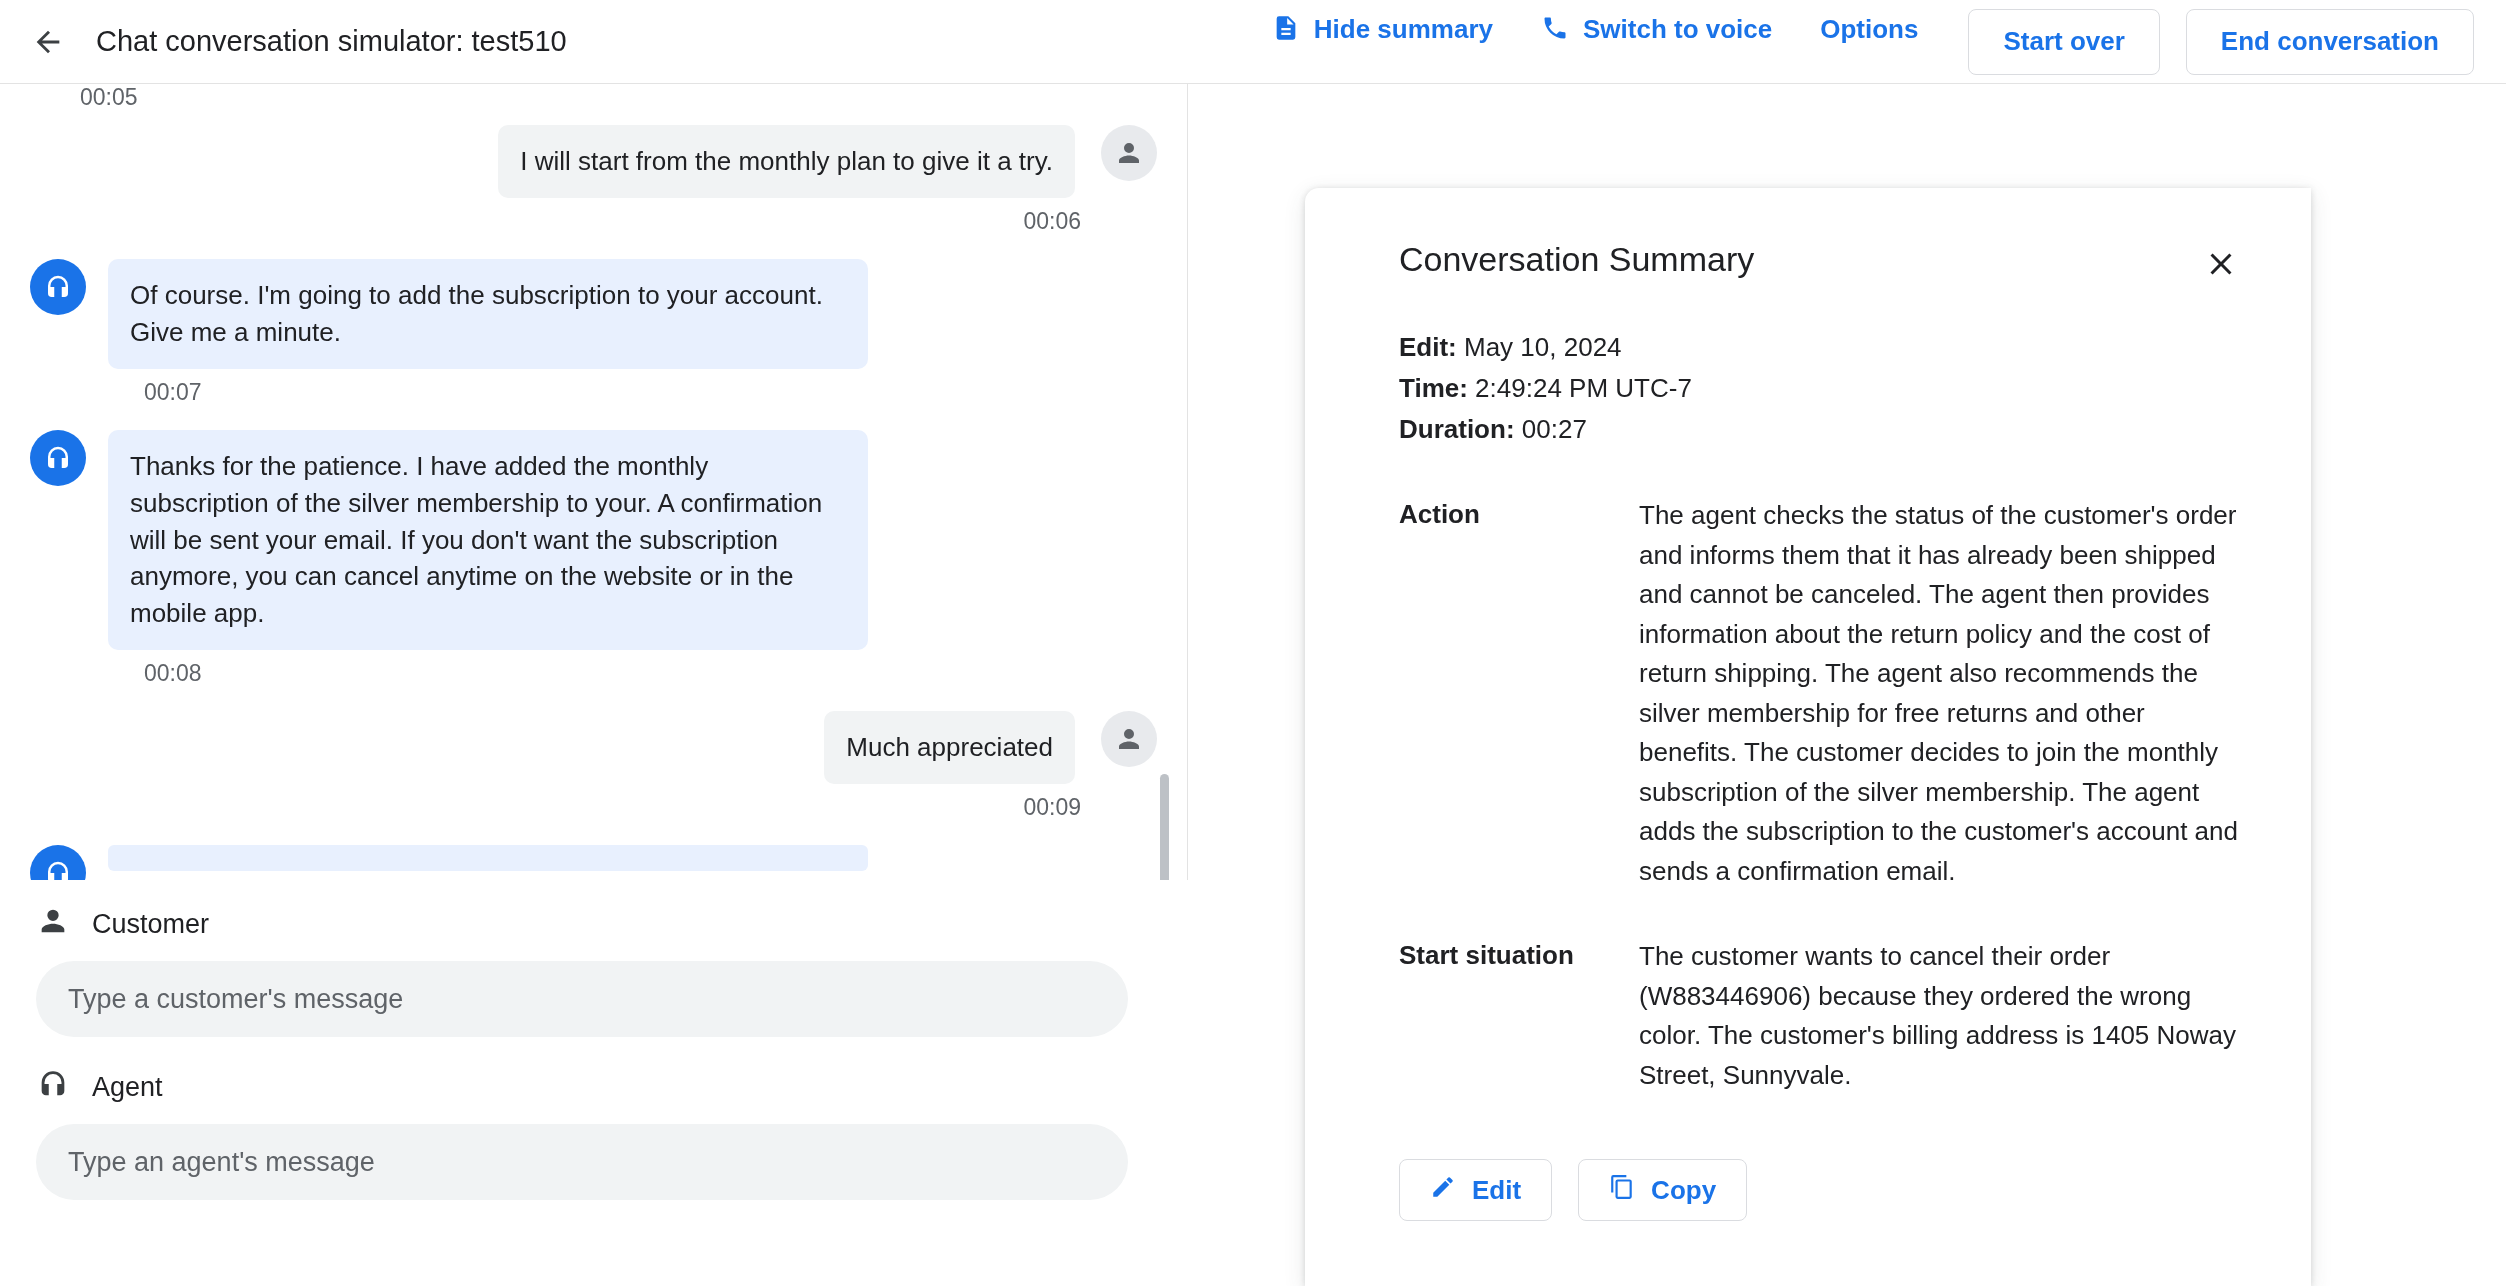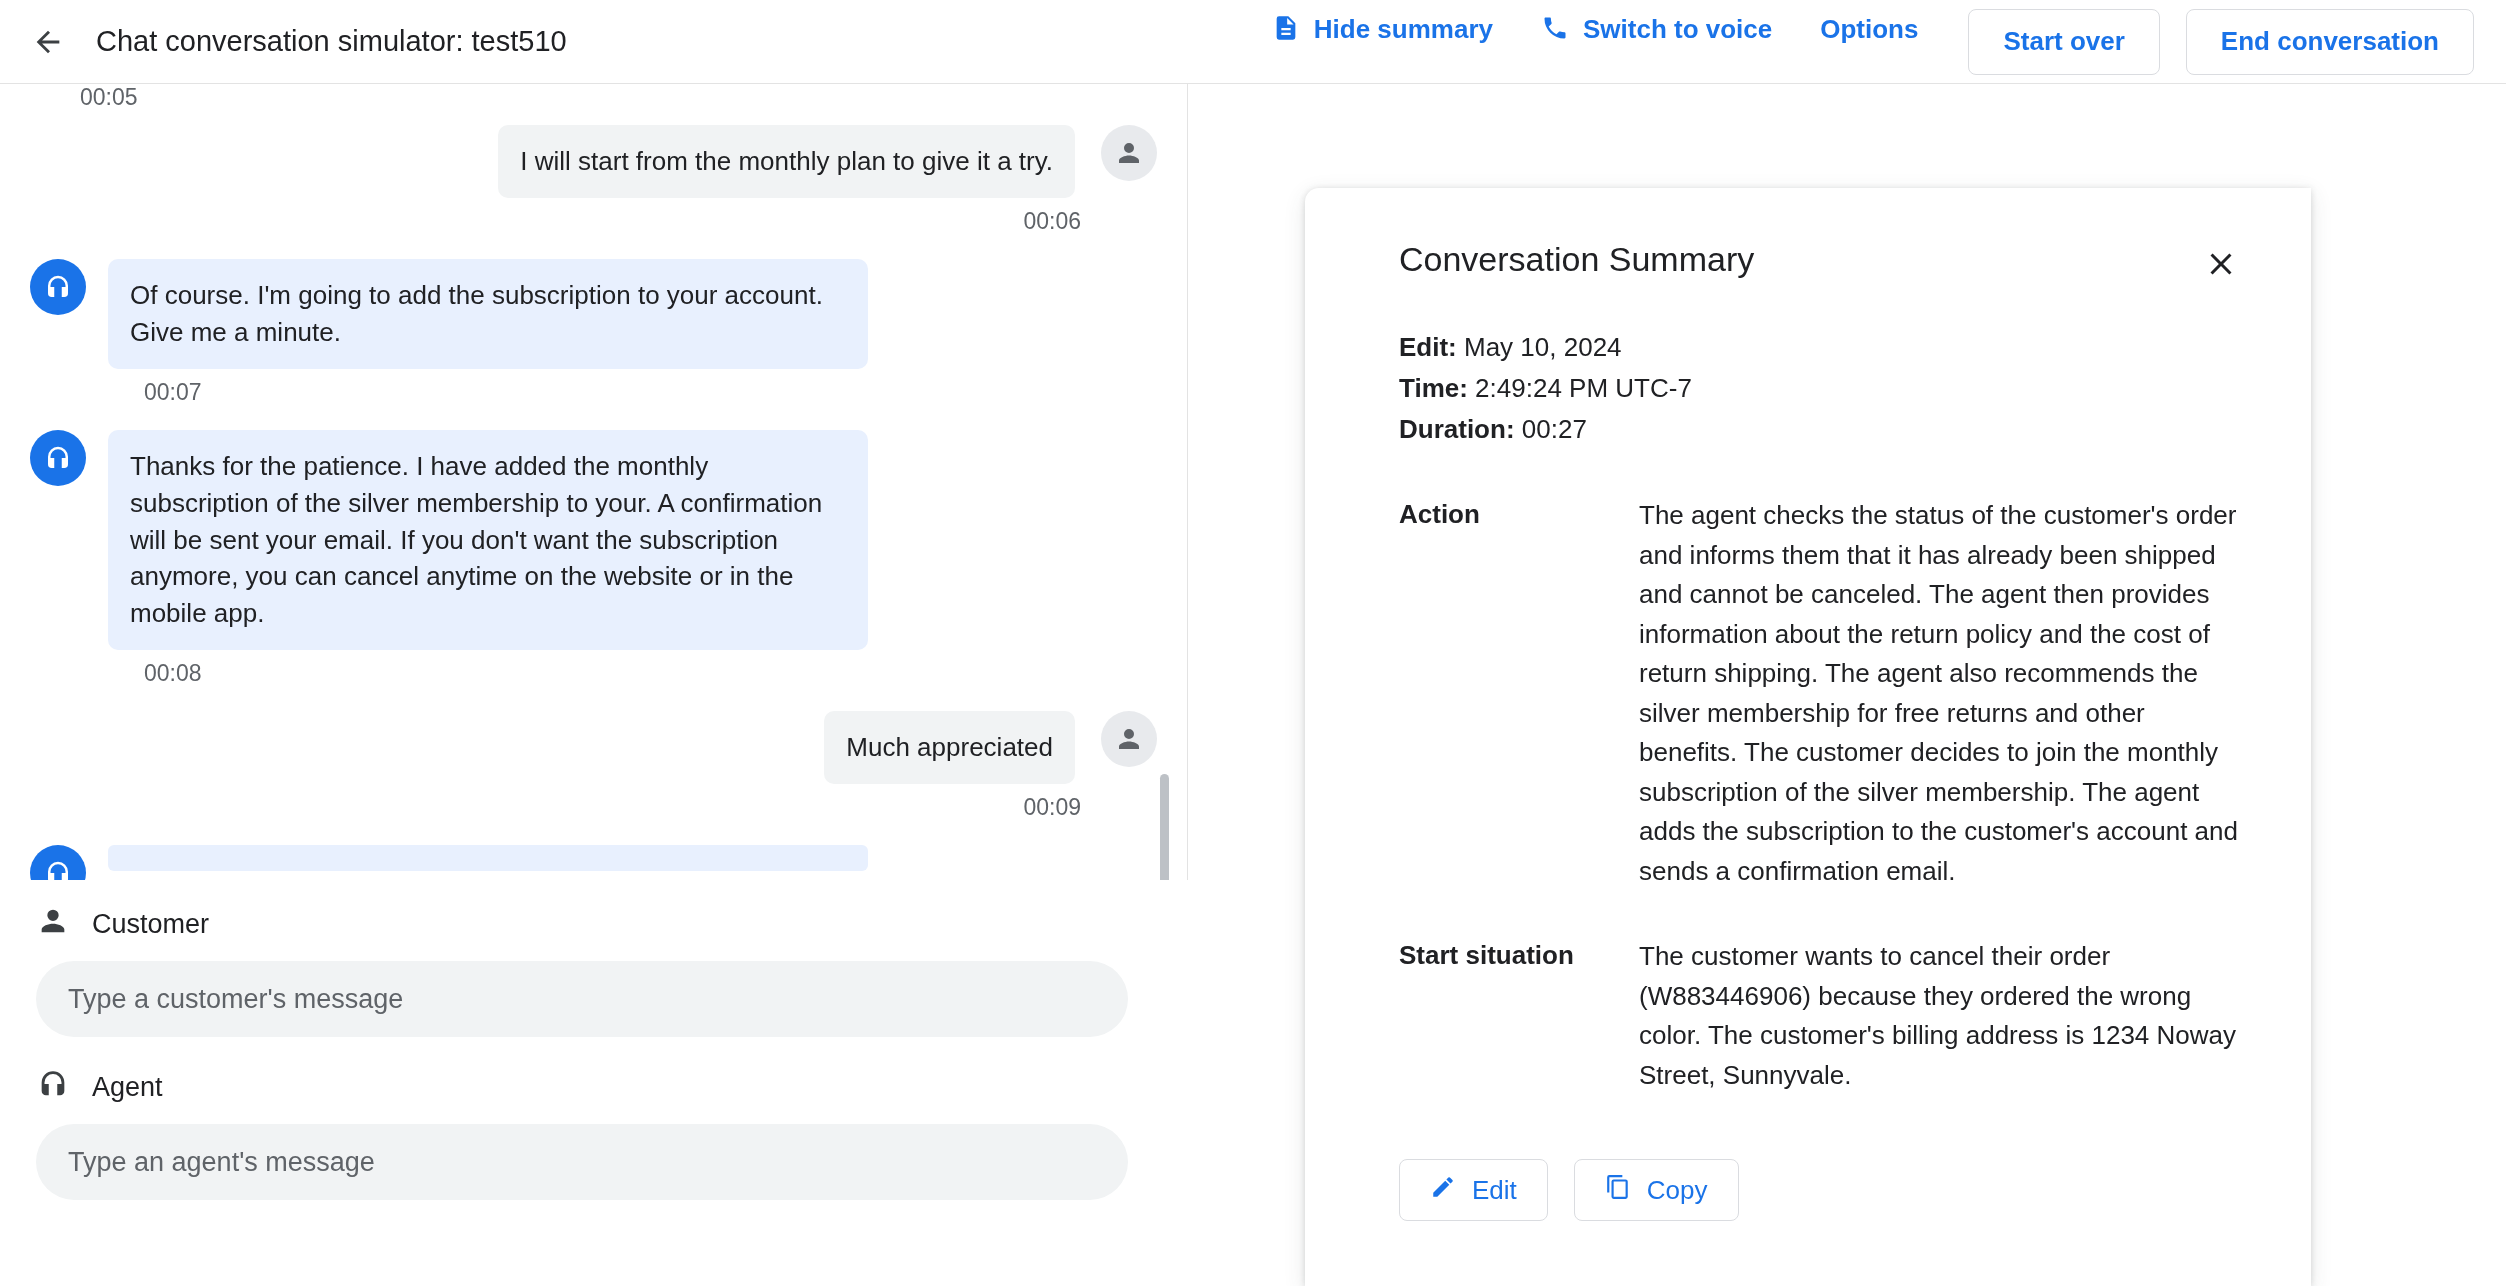--- a/index.html
+++ b/index.html
@@ -138,21 +138,21 @@
   }
   .sec-body {
     font-size: 26px; color: #202124; line-height: 1.52; max-width: 700px;
   }
 
   .btn-row { display: flex; gap: 26px; margin-top: 64px; }
   .pill-btn {
     display: flex; align-items: center; gap: 16px;
     border: 1px solid #dadce0; border-radius: 8px;
     height: 62px; padding: 0 30px; background: #fff;
-    color: #1a73e8; font-size: 26px; font-weight: normal; cursor: pointer;
+    color: #1a73e8; font-size: 26px; font-weight: bold; cursor: pointer;
   }
 </style>
 </head>
 <body>
 
 <div class="topbar">
   <div class="back-btn">
     <span>
       <svg width="34" height="34" viewBox="0 0 24 24" fill="#3c4043">
           <path d="M20 11H7.83l5.59-5.59L12 4l-8 8 8 8 1.41-1.41L7.83 13H20z"></path>
@@ -294,21 +294,21 @@
     </div>
   </div>
 
   <div class="sec">
     <div class="sec-label">Action</div>
     <div class="sec-body">The agent checks the status of the customer's order and informs them that it has already been shipped and cannot be canceled. The agent then provides information about the return policy and the cost of return shipping. The agent also recommends the silver membership for free returns and other benefits. The customer decides to join the monthly subscription of the silver membership. The agent adds the subscription to the customer's account and sends a confirmation email.</div>
   </div>
 
   <div class="sec">
     <div class="sec-label">Start situation</div>
-    <div class="sec-body">The customer wants to cancel their order (W883446906) because they ordered the wrong color. The customer's billing address is 1234 Noway Street, Sunnyvale.</div>
+    <div class="sec-body">The customer wants to cancel their order (W883446906) because they ordered the wrong color. The customer's billing address is 1405 Noway Street, Sunnyvale.</div>
   </div>
 
   <div class="btn-row">
     <button class="pill-btn">
       <span>
         <svg width="26" height="26" viewBox="0 0 24 24" fill="#1a73e8">
             <path d="M3 17.25V21h3.75L17.81 9.94l-3.75-3.75L3 17.25zM20.71 7.04a1 1 0 0 0 0-1.41l-2.34-2.34a1 1 0 0 0-1.41 0l-1.83 1.83 3.75 3.75 1.83-1.83z"></path>
           </svg>
       </span>
       <span>Edit</span>

